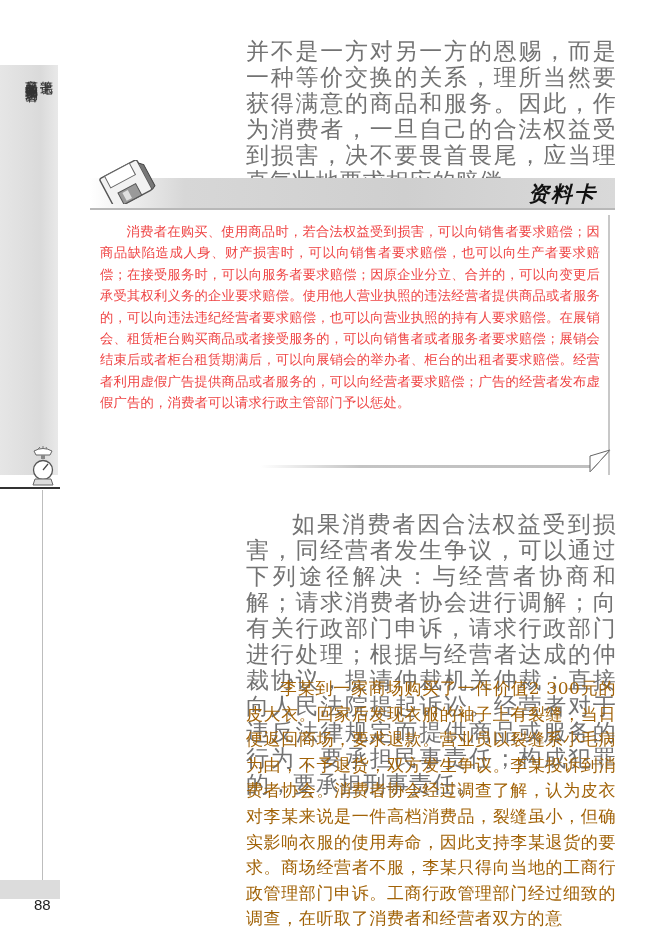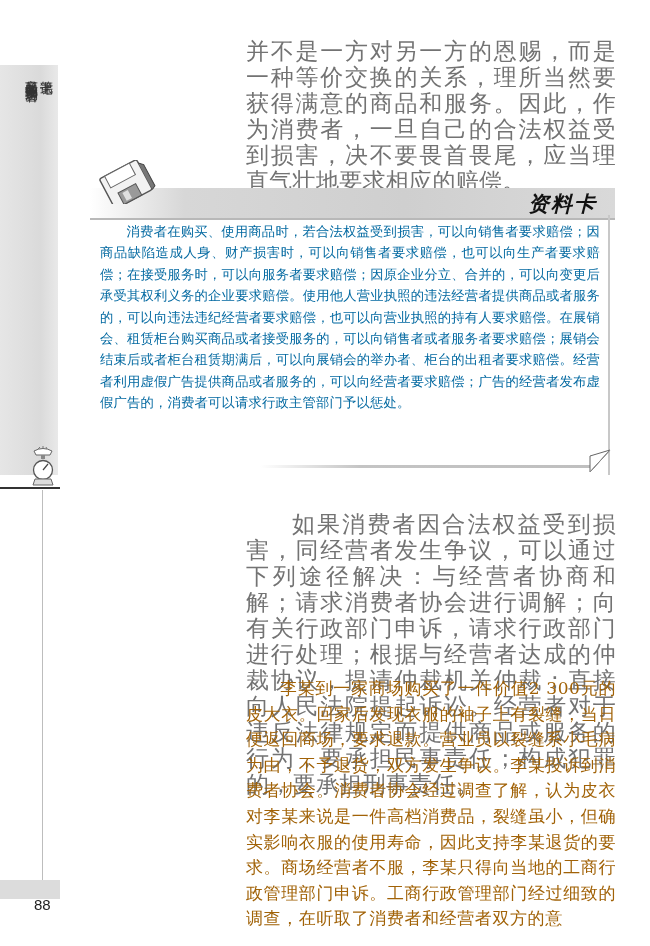--- a/index.html
+++ b/index.html
@@ -40,38 +40,38 @@
       position: absolute; left: 246px; width: 370px;
       font-size: 23px; line-height: 26px; color: #737373; letter-spacing: 0.3px;
       text-align: justify;
     }
     .para.p1 { top: 38px; }
     .para.p2 { top: 511px; text-indent: 2em; }
     .para.p3 { top: 676px; text-indent: 2em; font-family: "DejaVu Serif", serif; font-size: 17px; line-height: 25.6px; color: #a16207; letter-spacing: 0.6px; }
 
     
     .card-header {
-      position: absolute; left: 90px; top: 188px; width: 525px; height: 32px;
+      position: absolute; left: 90px; top: 178px; width: 525px; height: 32px;
       background: linear-gradient(90deg, #ffffff 0%, #d7d7d7 18%, #cfcfcf 60%, #d9d9d9 100%);
       border-bottom: 2px solid #b8b8b8;
     }
     .card-title {
       position: absolute; right: 18px; top: 2px;
       font-family: "DejaVu Sans", sans-serif; font-style: italic; font-weight: bold;
       font-size: 21px; color: #111; letter-spacing: 2px;
     }
     .floppy-icon { position: absolute; left: 92px; top: 160px; width: 72px; height: 44px; }
     .card-body {
       position: absolute; left: 98px; top: 215px; width: 512px; height: 260px;
       border-right: 2px solid #c8c8c8;
     }
     .card-text {
       position: absolute; left: 100px; top: 221px; width: 500px;
       font-family: "DejaVu Sans", "Liberation Sans", sans-serif;
-      font-size: 13.3px; line-height: 21.4px; color: #0369a1; text-indent: 2em; text-align: justify;
+      font-size: 13.3px; line-height: 21.4px; color: #ef4444; text-indent: 2em; text-align: justify;
       letter-spacing: 0.2px;
     }
     .card-bottom-rule {
       position: absolute; left: 260px; top: 465px; width: 335px; height: 3px;
       background: linear-gradient(90deg, #ffffff 0%, #c4c4c4 30%, #bfbfbf 100%);
     }
     .page-curl-icon { position: absolute; left: 588px; top: 448px; width: 24px; height: 26px; }
   </style>
 </head>
 <body>

